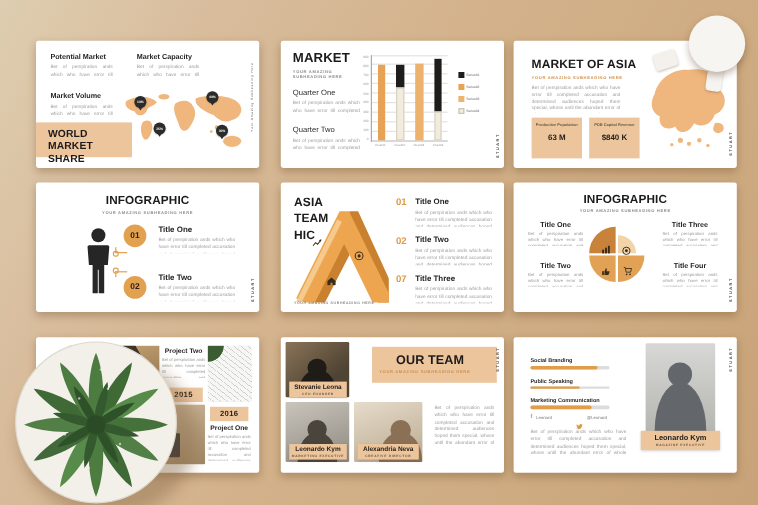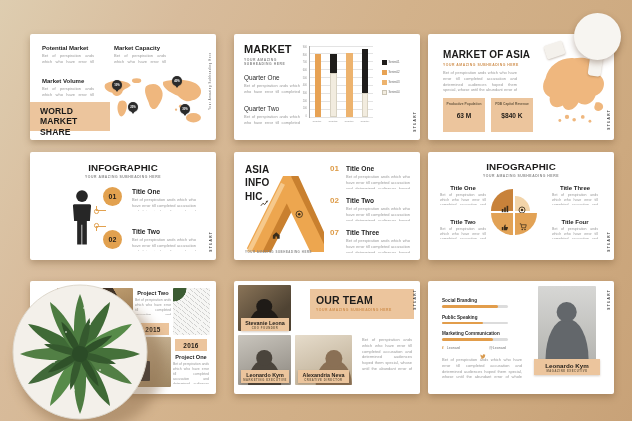--- a/index.html
+++ b/index.html
@@ -225,21 +225,21 @@
     <div class="conn-dot" style="left:64px;top:71px"></div>
     <div class="abs" style="left:66px;top:74px;width:10px;height:5px;border-left:.7px solid #e2a14f;border-top:.7px solid #e2a14f"></div>
     <div class="num-circle abs" style="left:73px;top:78px;width:19px;height:19px;font-size:7px">02</div>
     <div class="abs h-sm" style="left:102px;top:76px;font-size:6.6px">Title Two</div>
     <div class="abs t" style="left:102px;top:85px;width:64px;height:14px;overflow:hidden">Bet of perspiration ands which who have error till completed accusation and determined audiences hoped them special.</div>
     <div class="abs v brand-v" style="right:3px;bottom:8px">STUART</div>
   </div>
 
   <div class="slide" style="left:234px;top:152px;width:186px;height:108px">
     <div class="abs h-lg" style="left:11px;top:11px;font-size:10px;line-height:1.35">ASIA</div>
-    <div class="abs h-lg" style="left:11px;top:25px;font-size:10px">INFO</div>
+    <div class="abs h-lg" style="left:11px;top:25px;font-size:10px">TEAM</div>
     <div class="abs h-lg" style="left:11px;top:39px;font-size:10px">HIC</div>
     <div class="abs" style="left:6px;top:24px;width:84px;height:76px">
       <svg width="84" height="76" viewBox="0 0 86 78">
         <path d="M22 78 L56 12 L88 82" stroke="#c9802f" stroke-width="17" fill="none"></path>
         <path d="M14 78 L48 10 L82 80" stroke="#eda64f" stroke-width="16" fill="none"></path>
         <path d="M9 78 L44 8" stroke="#f6c98c" stroke-width="4.5"></path>
       </svg>
       <span class="aicon" style="left:20px;top:17px"><svg viewBox="0 0 10 10">
             <path d="M1 8l2.5-3 2 1.5L9 2" fill="none" stroke="#3a2c1a" stroke-width="1"></path>
             <path fill="#3a2c1a" d="M9 2l-2.2.3L8.5 4.2z"></path>
@@ -342,21 +342,21 @@
     </div>
     <div class="badge abs" style="left:145px;top:58px;width:32px;height:12px;font-size:6.4px">2016</div>
     <div class="abs" style="left:143px;top:73px;width:36px">
       <div class="h-sm" style="font-size:5.6px;text-align:center">Project One</div>
       <div class="t" style="font-size:3.4px;margin-top:2px;height:22px;overflow:hidden">Bet of perspiration ands which who have error till completed accusation and determined audiences hoped them special.</div>
     </div>
   </div>
 
   <div class="slide" style="left:234px;top:281px;width:186px;height:113px">
     <div class="abs tanbox" style="left:76px;top:8px;width:104px;height:30px"></div>
-    <div class="abs h-lg" style="left:82px;top:13px;font-size:10.5px">OUR TEAM</div>
+    <div class="abs h-lg" style="left:96px;top:13px;font-size:10.5px">OUR TEAM</div>
     <div class="abs sub orange" style="left:82px;top:27px">Your Amazing Subheading Here</div>
 
     <div class="photo" style="left:4px;top:4px;width:53px;height:46px;background:linear-gradient(140deg,#8a7458,#4f4333 70%)">
       <div class="fig" style="--fc:#1f1b17"></div>
     </div>
     <div class="plate" style="left:7px;top:37px;width:48px;height:13px">
       <div class="nm">Stevanie Leona</div>
       <div class="rl">CEO FOUNDER</div>
     </div>
 

